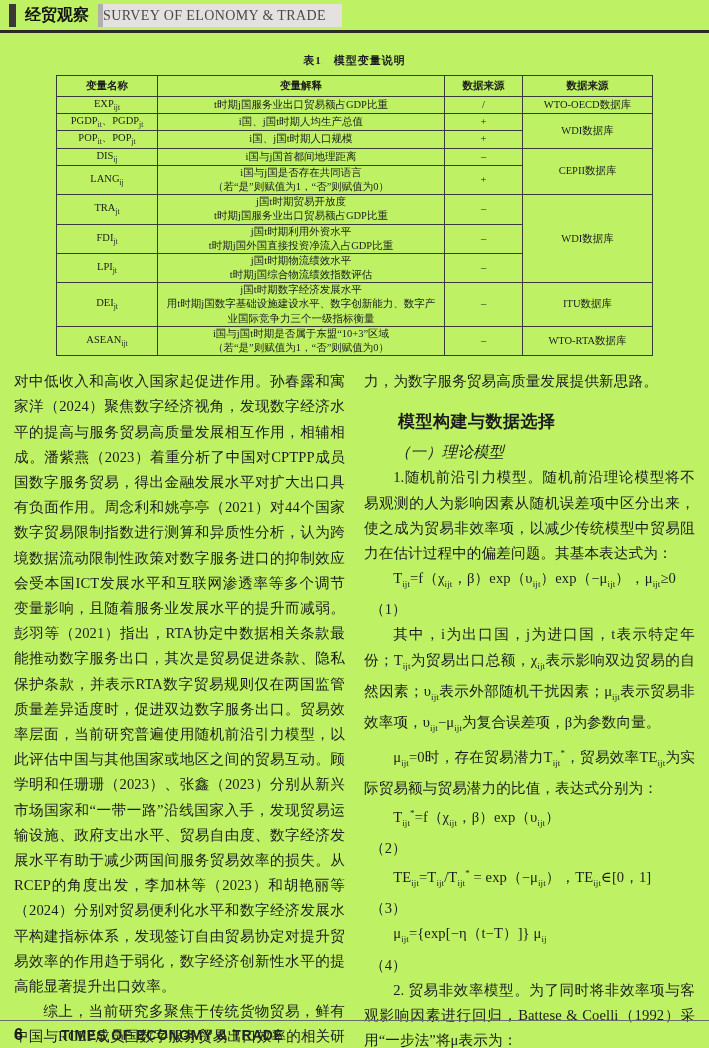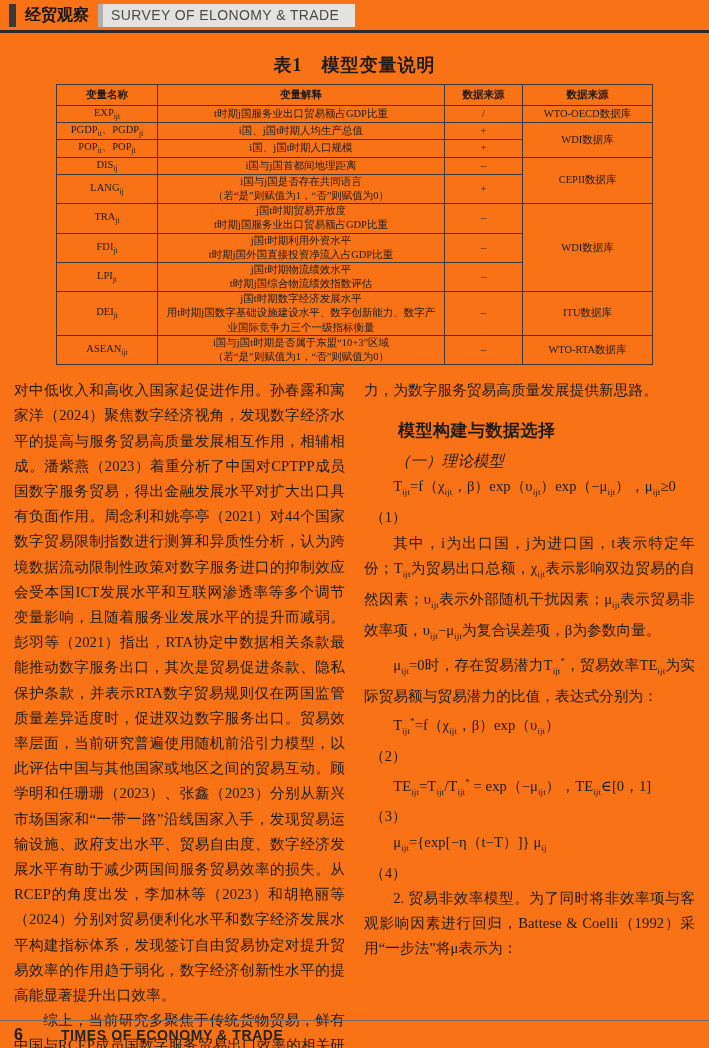--- a/index.html
+++ b/index.html
@@ -1,28 +1,28 @@
 <!DOCTYPE html>
 <html><head>
 <meta charset="utf-8">
 <style>
   html,body { margin:0; padding:0; background:#ffffff; }
   .page {
     position:relative; width:709px; height:1048px; overflow:hidden;
-    font-family:"Liberation Serif","DejaVu Serif",serif; color:#1c1c1c; background:#f97316;
+    font-family:"Liberation Serif","DejaVu Serif",serif; color:#1c1c1c; background:#bef264;
   }
   
   .hdr { display:flex; align-items:center; height:30px; padding-left:9px; }
   .hdr-bar { width:7px; height:23px; background:#3c3835; margin-right:9px; flex:0 0 auto; }
   .hdr-cn { font-family:"Liberation Sans","DejaVu Sans",sans-serif; font-weight:bold; font-size:16px; color:#141414; margin-right:9px; white-space:nowrap; }
   .hdr-sep { width:5px; height:23px; background:#b3afac; flex:0 0 auto; }
-  .hdr-en { background:#e4e2e0; color:#4c4946; font-family:Liberation Sans, sans-serif; font-size:14px; line-height:23px; height:23px; padding:0 16px 0 8px; letter-spacing:0.4px; white-space:nowrap; }
+  .hdr-en { background:#e4e2e0; color:#4c4946; font-family:Liberation Serif, serif; font-size:14px; line-height:23px; height:23px; padding:0 16px 0 0; letter-spacing:0.4px; white-space:nowrap; }
   .hdr-rule { height:3px; background:#2d2926; }
   
-  .tbl-title { text-align:center; font-weight:bold; font-size:18px; margin:20px 0 7px 0; letter-spacing:1px; }
+  .tbl-title { text-align:center; font-weight:bold; font-size:11px; margin:20px 0 7px 0; letter-spacing:1px; }
   table.vars { border-collapse:collapse; width:596px; margin:0 auto; font-size:10.5px; table-layout:fixed; }
   table.vars th, table.vars td { border:1px solid #3a3a3a; text-align:center; vertical-align:middle; padding:0 4px; line-height:1.35;margin-top:40px; }
   table.vars th { font-weight:bold; height:20px; }
   table.vars sub { font-size:7.5px; }
   .grp td { border-top-width:2px;font-family:Liberation Serif, serif; }
   
   .columns { display:flex; gap:19px; padding:0 14px; margin-top:13px; }
   .col { width:331px; font-size:14.6px; line-height:25.2px; text-align:justify; letter-spacing:0.1px; }
   .col p { margin:0; text-indent:2em; }
   .col p.cont { text-indent:0; }
@@ -132,20 +132,21 @@
 
     <div class="col">
       <p class="cont">对中低收入和高收入国家起促进作用。孙春露和寓家洋（2024）聚焦数字经济视角，发现数字经济水平的提高与服务贸易高质量发展相互作用，相辅相成。潘紫燕（2023）着重分析了中国对CPTPP成员国数字服务贸易，得出金融发展水平对扩大出口具有负面作用。周念利和姚亭亭（2021）对44个国家数字贸易限制指数进行测算和异质性分析，认为跨境数据流动限制性政策对数字服务进口的抑制效应会受本国ICT发展水平和互联网渗透率等多个调节变量影响，且随着服务业发展水平的提升而减弱。彭羽等（2021）指出，RTA协定中数据相关条款最能推动数字服务出口，其次是贸易促进条款、隐私保护条款，并表示RTA数字贸易规则仅在两国监管质量差异适度时，促进双边数字服务出口。贸易效率层面，当前研究普遍使用随机前沿引力模型，以此评估中国与其他国家或地区之间的贸易互动。顾学明和任珊珊（2023）、张鑫（2023）分别从新兴市场国家和“一带一路”沿线国家入手，发现贸易运输设施、政府支出水平、贸易自由度、数字经济发展水平有助于减少两国间服务贸易效率的损失。从RCEP的角度出发，李加林等（2023）和胡艳丽等（2024）分别对贸易便利化水平和数字经济发展水平构建指标体系，发现签订自由贸易协定对提升贸易效率的作用趋于弱化，数字经济创新性水平的提高能显著提升出口效率。</p>
       <p>综上，当前研究多聚焦于传统货物贸易，鲜有中国与RCEP成员国数字服务贸易出口效率的相关研究。鉴于此，本文基于2005-2021年中国与RCEP成员国间数字服务贸易相关数据，分析双边数字服务贸易发展现状，构建SFA模型分析影响因素，测算出口效率与潜</p>
     </div>
 
     <div class="col">
       <p class="cont">力，为数字服务贸易高质量发展提供新思路。</p>
       <div class="h1">模型构建与数据选择</div>
       <div class="h2">（一）理论模型</div>
+      <p>1.随机前沿引力模型。随机前沿理论模型将不易观测的人为影响因素从随机误差项中区分出来，使之成为贸易非效率项，以减少传统模型中贸易阻力在估计过程中的偏差问题。其基本表达式为：</p>
       <div class="eq">
         <span class="f">T<sub>ijt</sub>=f（χ<sub>ijt</sub>，β）exp（υ<sub>ijt</sub>）exp（−μ<sub>ijt</sub>），μ<sub>ijt</sub>≥0</span>
         <span class="n">（1）</span>
       </div>
       <p>其中，i为出口国，j为进口国，t表示特定年份；T<sub>ijt</sub>为贸易出口总额，χ<sub>ijt</sub>表示影响双边贸易的自然因素；υ<sub>ijt</sub>表示外部随机干扰因素；μ<sub>ijt</sub>表示贸易非效率项，υ<sub>ijt</sub>−μ<sub>ijt</sub>为复合误差项，β为参数向量。</p>
       <p>μ<sub>ijt</sub>=0时，存在贸易潜力T<sub>ijt</sub><sup>*</sup>，贸易效率TE<sub>ijt</sub>为实际贸易额与贸易潜力的比值，表达式分别为：</p>
       <div class="eq">
         <span class="f">T<sub>ijt</sub><sup>*</sup>=f（χ<sub>ijt</sub>，β）exp（υ<sub>ijt</sub>）</span>
         <span class="n">（2）</span>
       </div>

